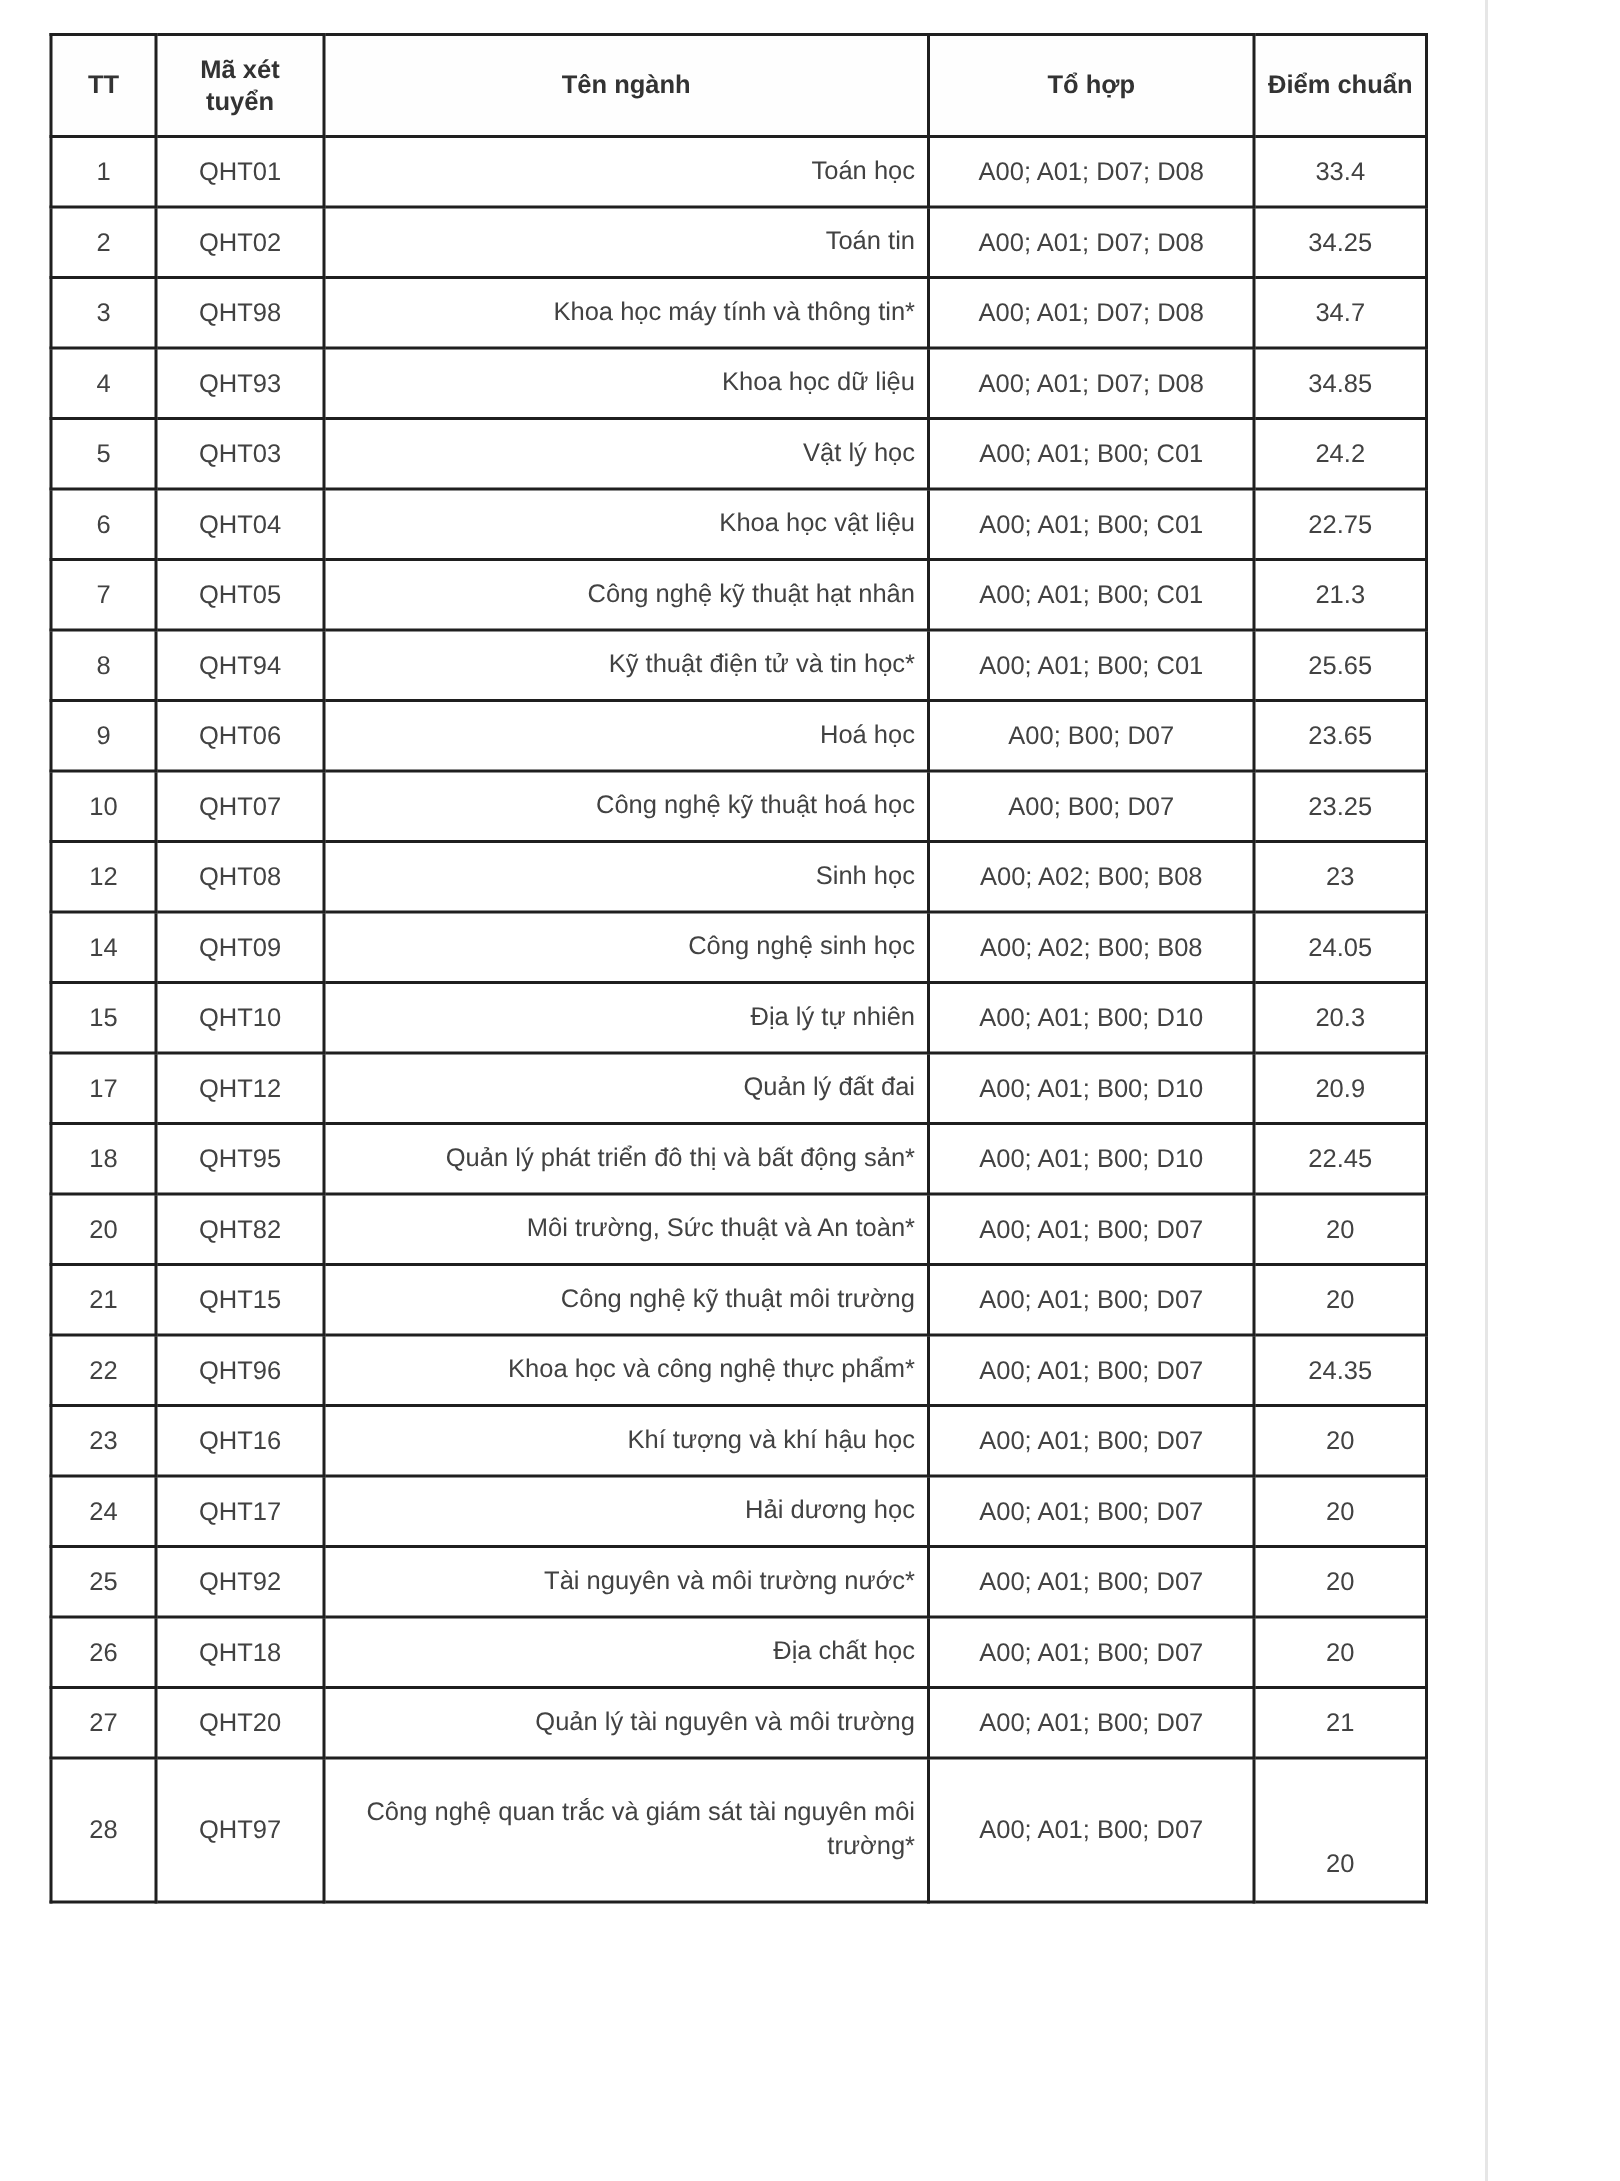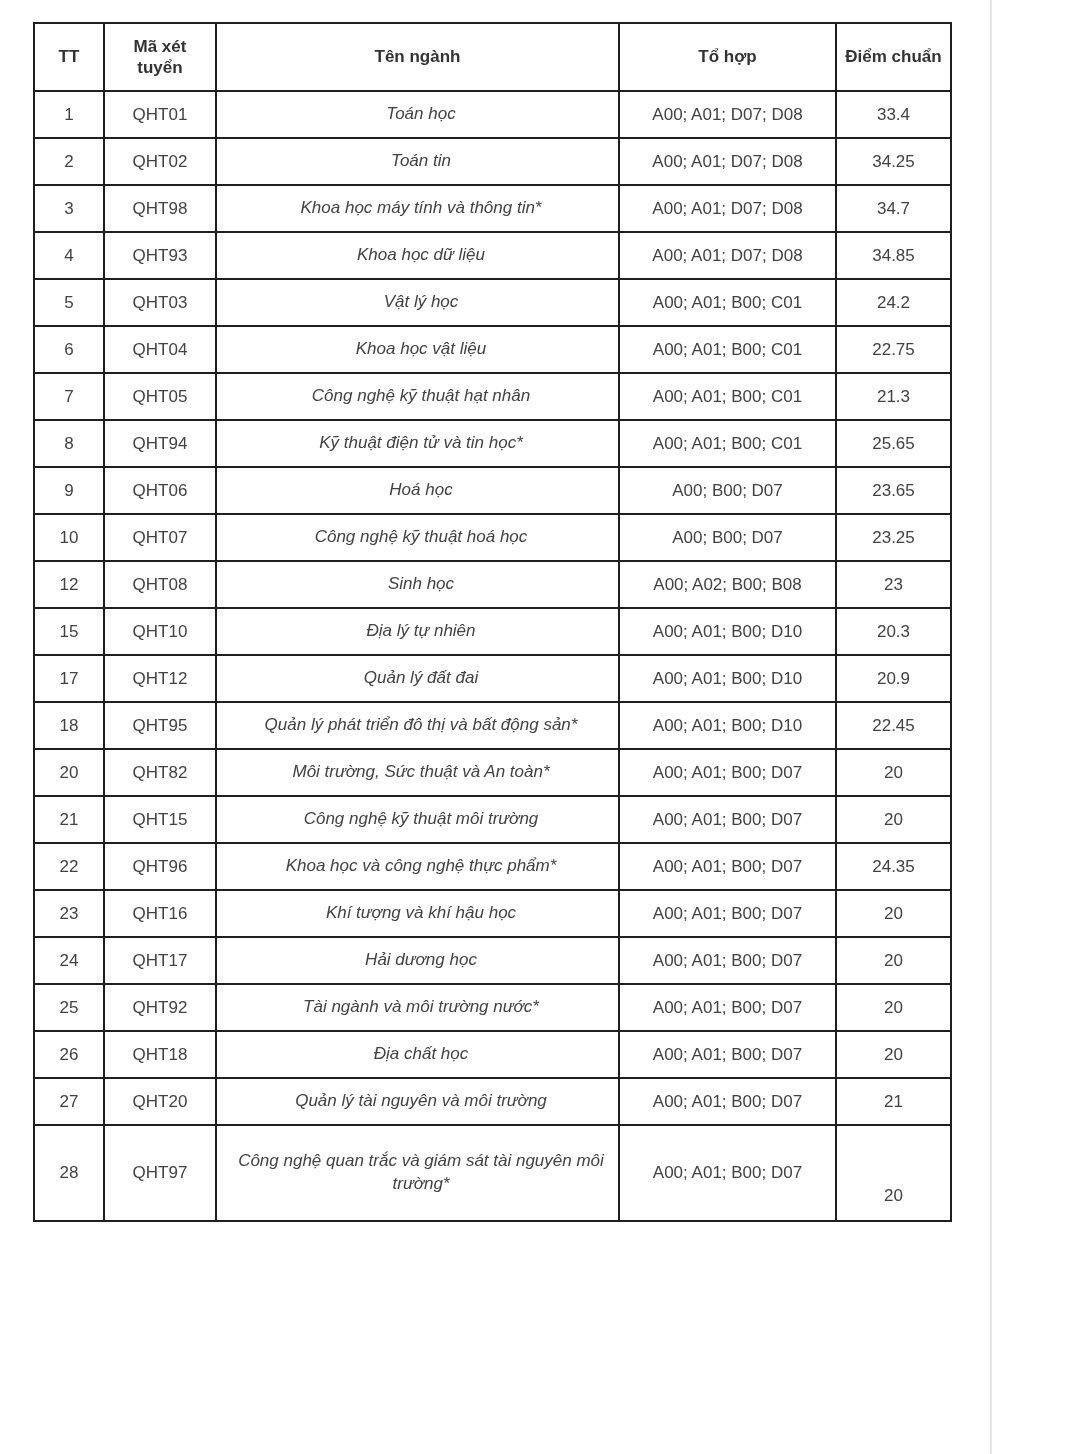--- a/index.html
+++ b/index.html
@@ -50,24 +50,23 @@
     padding: 4px 8px;
   }
   
   col.c-tt    { width: 70px; }
   col.c-code  { width: 112px; }
   col.c-name  { width: 403px; }
   col.c-combo { width: 217px; }
   col.c-score { width: 115px; }
   
   table.scores td:nth-child(3) {
-    text-align: center;
+    text-align: right;
     padding-left: 15px;
     line-height: 1.35;
-    font-style: italic;
   }
   
   table.scores tbody tr:last-child td { height: 96px; }
   table.scores tbody tr:last-child td:nth-child(5) {
     vertical-align: bottom;
     padding-bottom: 14px;
   }
 </style>
 </head>
 <body>
@@ -161,20 +160,27 @@
         <td>23.25</td>
       </tr>
       <tr>
         <td>12</td>
         <td>QHT08</td>
         <td>Sinh học</td>
         <td>A00; A02; B00; B08</td>
         <td>23</td>
       </tr>
       <tr>
+        <td>14</td>
+        <td>QHT09</td>
+        <td>Công nghệ sinh học</td>
+        <td>A00; A02; B00; B08</td>
+        <td>24.05</td>
+      </tr>
+      <tr>
         <td>15</td>
         <td>QHT10</td>
         <td>Địa lý tự nhiên</td>
         <td>A00; A01; B00; D10</td>
         <td>20.3</td>
       </tr>
       <tr>
         <td>17</td>
         <td>QHT12</td>
         <td>Quản lý đất đai</td>
@@ -219,21 +225,21 @@
       <tr>
         <td>24</td>
         <td>QHT17</td>
         <td>Hải dương học</td>
         <td>A00; A01; B00; D07</td>
         <td>20</td>
       </tr>
       <tr>
         <td>25</td>
         <td>QHT92</td>
-        <td>Tài ngành và môi trường nước*</td>
+        <td>Tài nguyên và môi trường nước*</td>
         <td>A00; A01; B00; D07</td>
         <td>20</td>
       </tr>
       <tr>
         <td>26</td>
         <td>QHT18</td>
         <td>Địa chất học</td>
         <td>A00; A01; B00; D07</td>
         <td>20</td>
       </tr>

